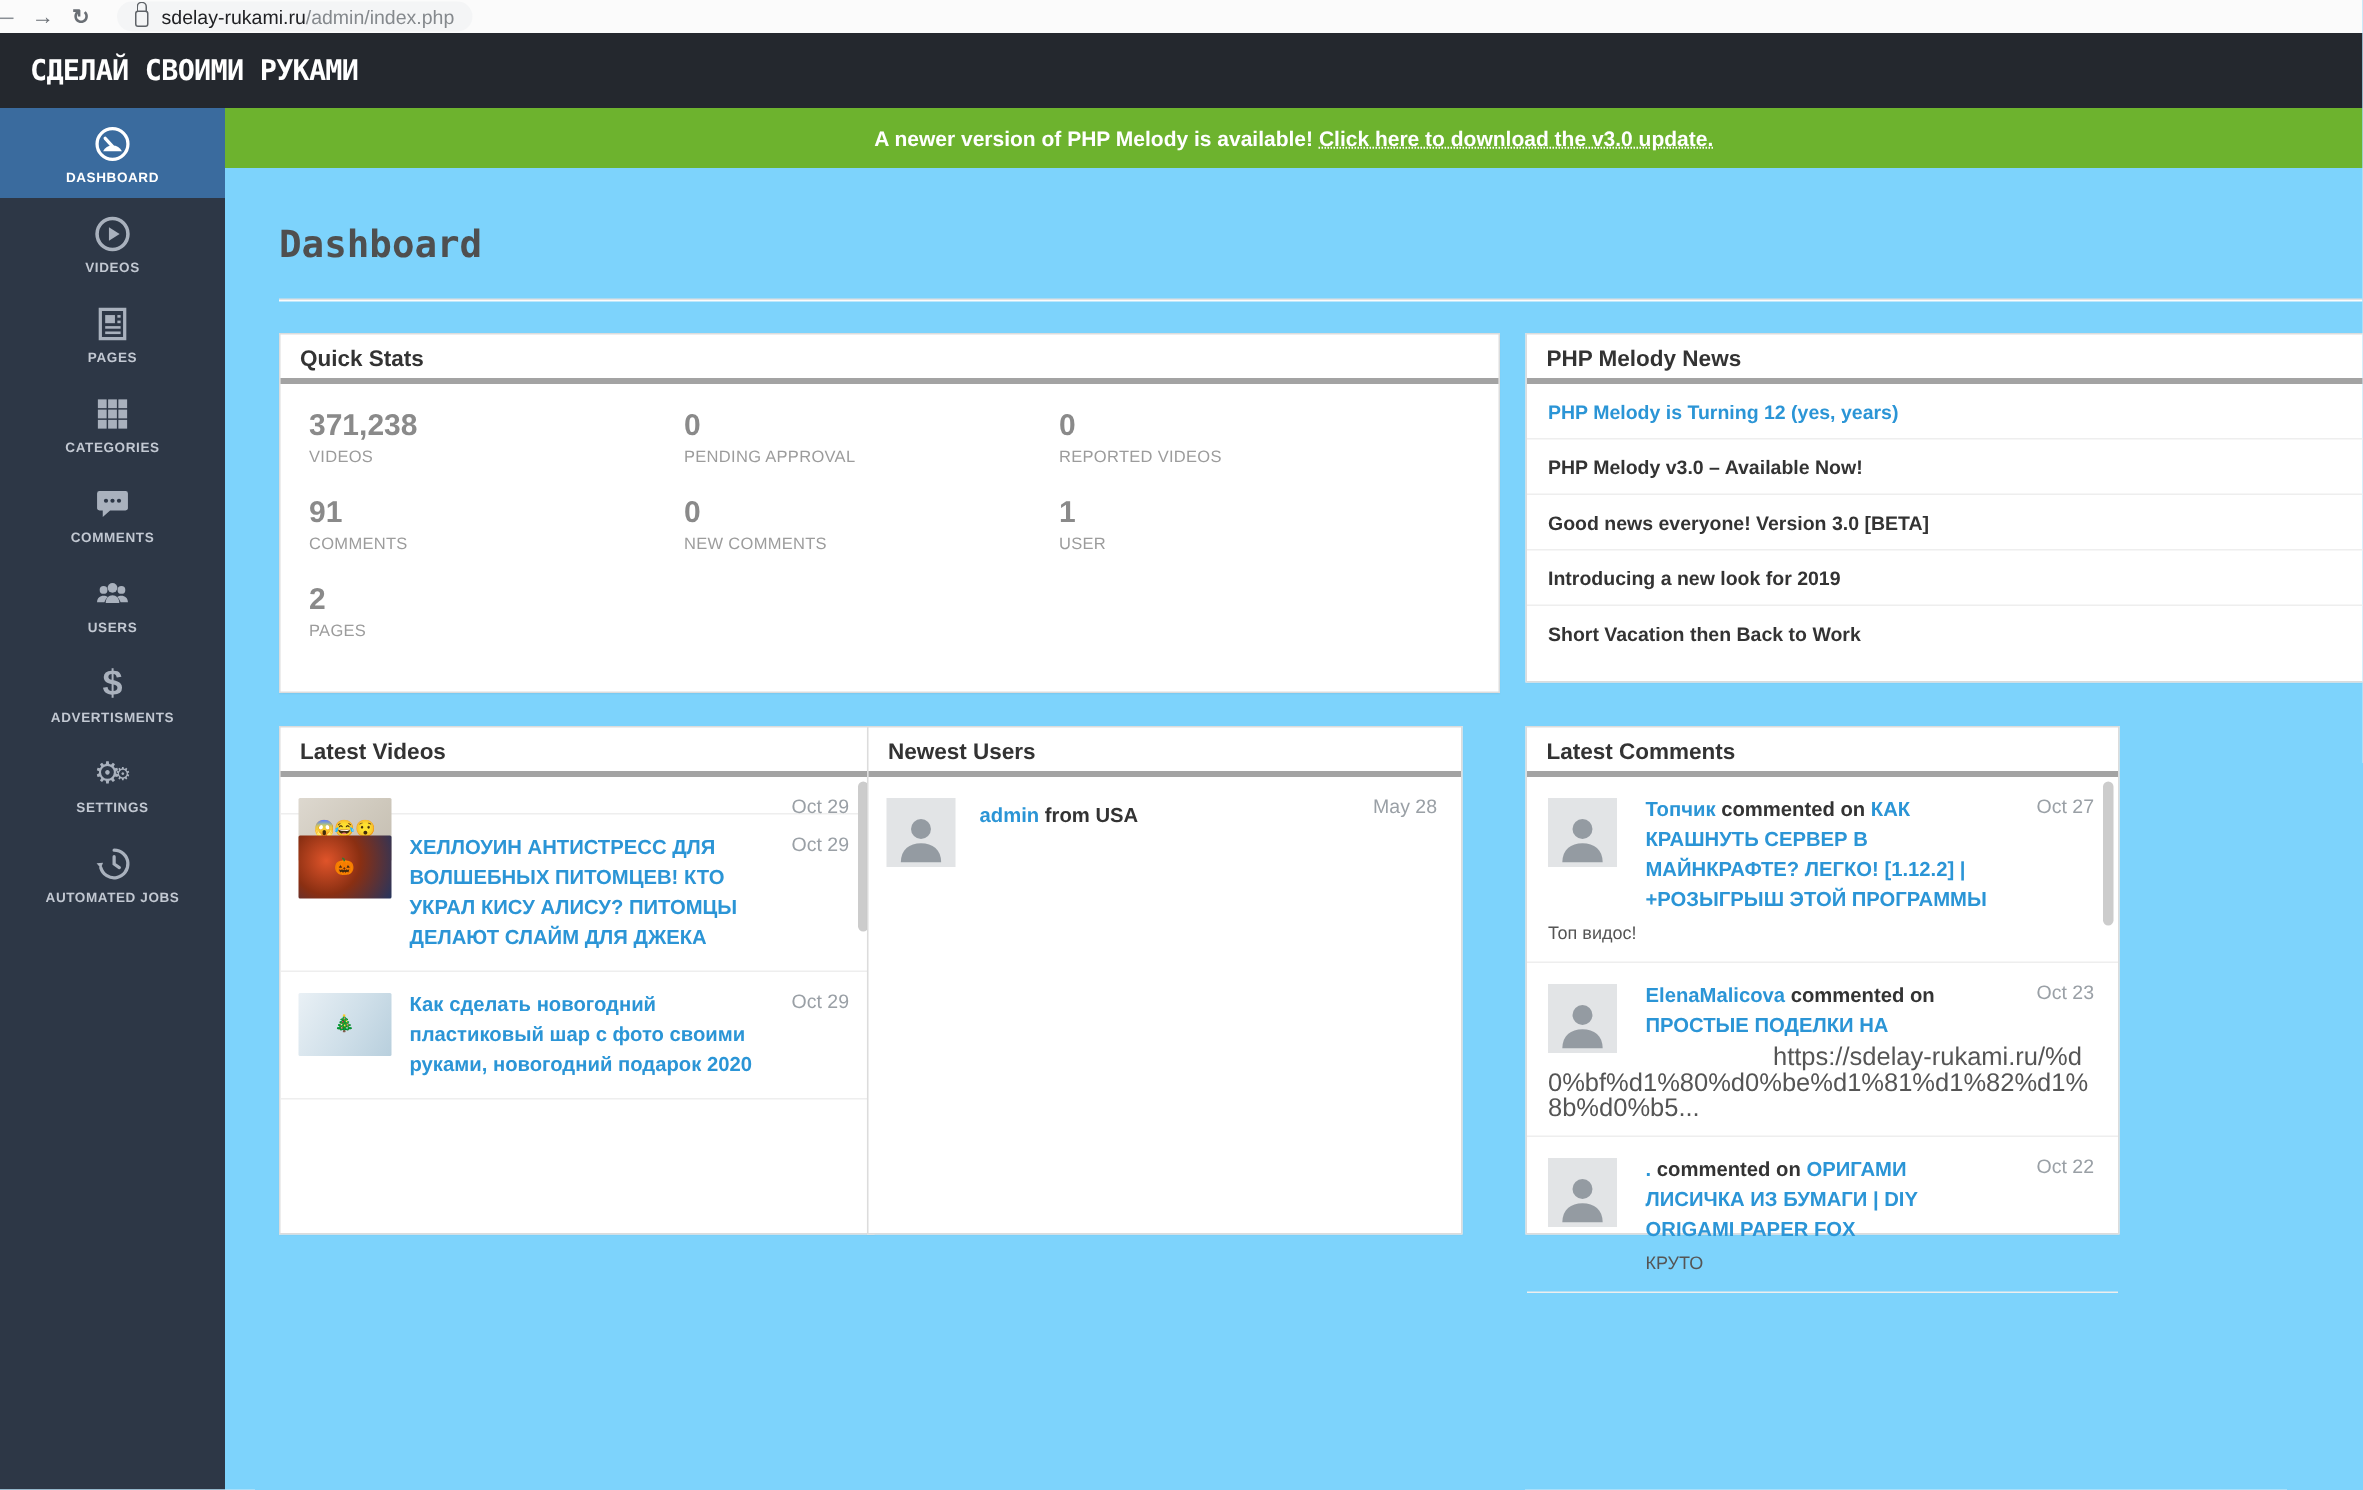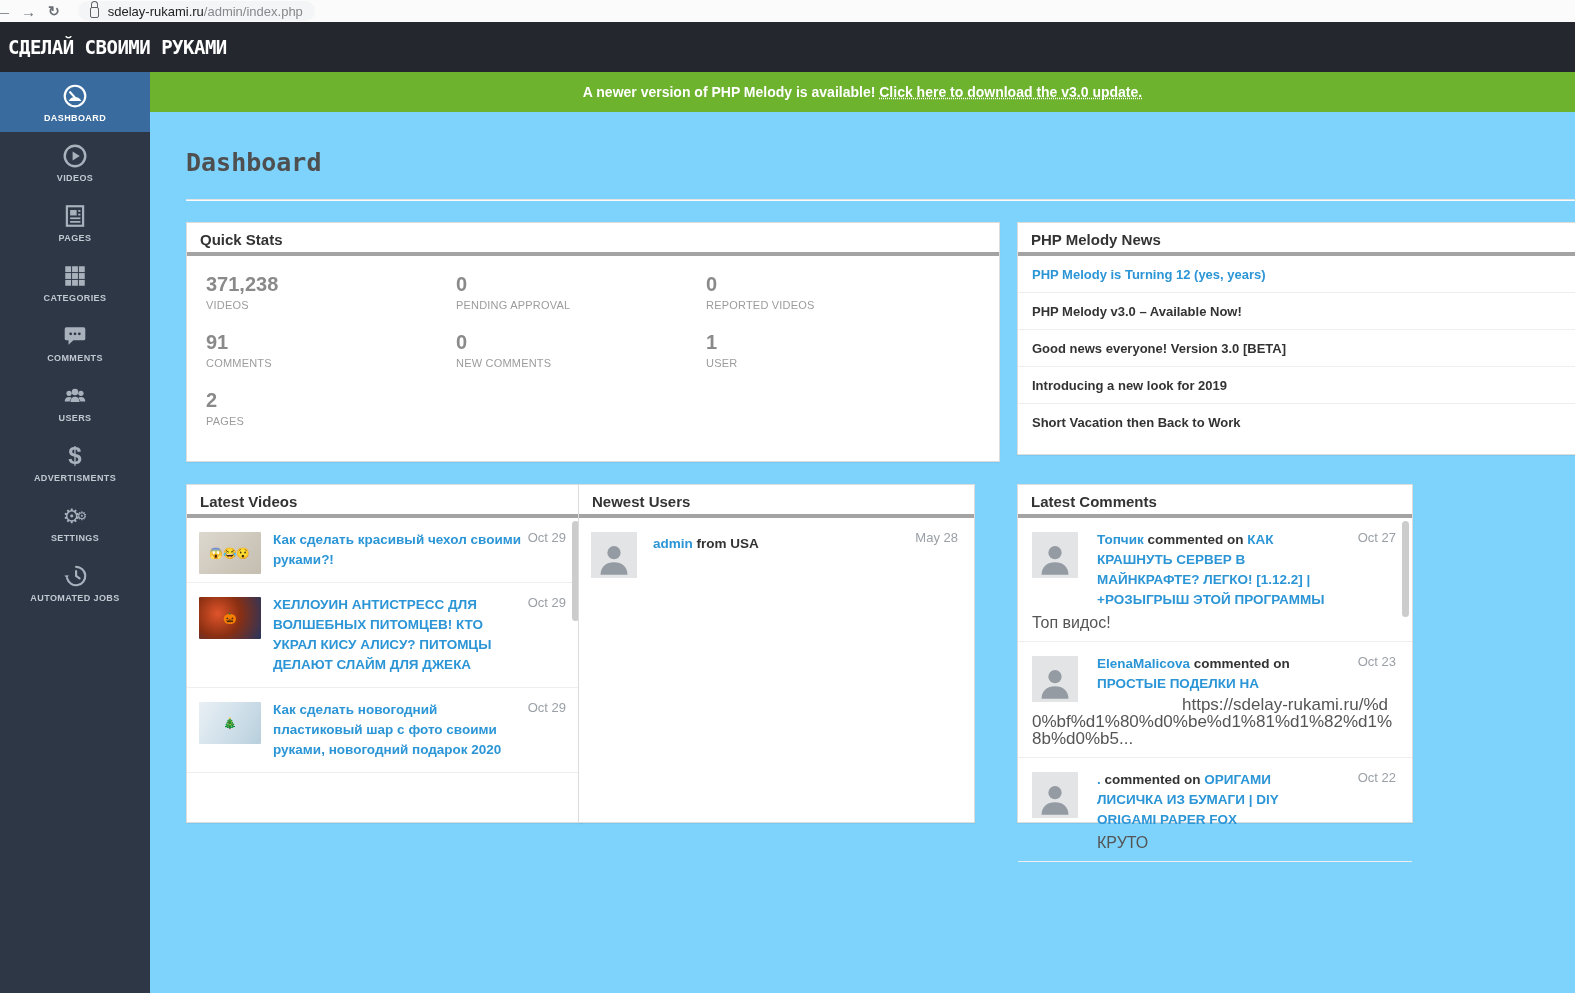--- a/index.html
+++ b/index.html
@@ -12,21 +12,21 @@
   .bwr-back { margin-left:-6px; color:#8a8f95; }
   .bwr-reload { font-weight:bold; font-size:14px; }
   .url-pill { display:flex; align-items:center; margin-left:18px; background:#f4f5f6; border-radius:11px; height:20px; padding:0 12px; }
   .lock-icon { width:9px; height:11px; border:1.6px solid #5f6368; border-radius:2px; position:relative; margin-right:9px; margin-top:3px; }
   .lock-icon:before { content:""; position:absolute; top:-7px; left:0.2px; width:5px; height:6px; border:1.6px solid #5f6368; border-bottom:none; border-radius:4px 4px 0 0; }
   .url-text { font-size:13px; color:#202124; }
   .url-text .path { color:#85898d; }
 
   
   .site-header { position:absolute; top:22px; left:0; width:1575px; height:50px; background:#24282e; display:flex; align-items:center; }
-  .brand { color:#fff; font-family:"DejaVu Sans Mono", monospace; font-weight:bold; font-size:19px; letter-spacing:-0.5px; margin-left:8px; }
+  .brand { color:#fff; font-family:"DejaVu Sans Mono", monospace; font-weight:bold; font-size:19px; letter-spacing:-0.5px; margin-left:20px; }
 
   
   .sidebar { position:absolute; top:72px; left:0; width:150px; bottom:0; background:#2d3746; }
   .nav-item { --item-bg:#2d3746; height:60px; display:flex; flex-direction:column; align-items:center; justify-content:center; color:#a9b1bd; cursor:pointer; }
   .nav-item.active { --item-bg:#3a6b9e; background:#3a6b9e; color:#fff; }
   .nav-icon { height:28px; display:flex; align-items:center; justify-content:center; }
   .nav-icon svg { width:26px; height:26px; }
   .nav-label { font-size:9px; font-weight:bold; letter-spacing:0.4px; margin-top:3px; color:#c2c8d2; white-space:nowrap; }
   .nav-item.active .nav-label { color:#fff; }
   .dollar-glyph { font-size:24px; font-weight:bold; line-height:1; }
@@ -81,21 +81,21 @@
   .user-line { margin-left:62px; margin-top:6px; font-size:13.5px; font-weight:600; color:#333; }
   .user-line .uname { color:#2b95d6; cursor:pointer; }
 
   
   .comments-panel { left:867px; width:396px; }
   .comment-row { position:relative; padding:12px 16px 10px 14px; border-bottom:1px solid #eee; }
   .comment-row:last-child { border-bottom:none; }
   .comment-row .avatar { position:absolute; left:14px; top:14px; }
   .comment-head { margin-left:65px; width:238px; font-size:13.5px; font-weight:600; line-height:20px; color:#333; }
   .comment-head .uname, .comment-head .vtitle { color:#2b95d6; cursor:pointer; }
-  .comment-body { font-size:16px; color:#555; line-height:17px; margin-top:4px; }
+  .comment-body { font-size:12px; color:#555; line-height:17px; margin-top:4px; }
   .comment-body.url { font-size:17px; word-break:break-all; text-indent:150px; margin-top:2px; }
   .comment-body.indent { margin-left:65px; }
 </style>
 </head>
 <body>
 
 <div class="browser-bar">
   <span class="bwr-icon bwr-back">—</span>
   <span class="bwr-icon">→</span>
   <span class="bwr-icon bwr-reload">↻</span>
@@ -256,21 +256,20 @@
     <div class="news-item">PHP Melody v3.0 – Available Now!</div>
     <div class="news-item">Good news everyone! Version 3.0 [BETA]</div>
     <div class="news-item">Introducing a new look for 2019</div>
     <div class="news-item">Short Vacation then Back to Work</div>
   </div>
 
   <div class="panel list-panel videos-panel">
     <div class="panel-header">Latest Videos</div>
     <div class="video-row">
       <div class="thumb thumb-1">😱😂😯</div>
-      <div class="video-title">Как сделать красивый чехол своими руками?!</div>
       <div class="row-date">Oct 29</div>
     </div>
     <div class="video-row">
       <div class="thumb thumb-2">🎃</div>
       <div class="video-title">ХЕЛЛОУИН АНТИСТРЕСС ДЛЯ ВОЛШЕБНЫХ ПИТОМЦЕВ! КТО УКРАЛ КИСУ АЛИСУ? ПИТОМЦЫ ДЕЛАЮТ СЛАЙМ ДЛЯ ДЖЕКА</div>
       <div class="row-date">Oct 29</div>
     </div>
     <div class="video-row">
       <div class="thumb thumb-3">🎄</div>
       <div class="video-title">Как сделать новогодний пластиковый шар с фото своими руками, новогодний подарок 2020</div>

